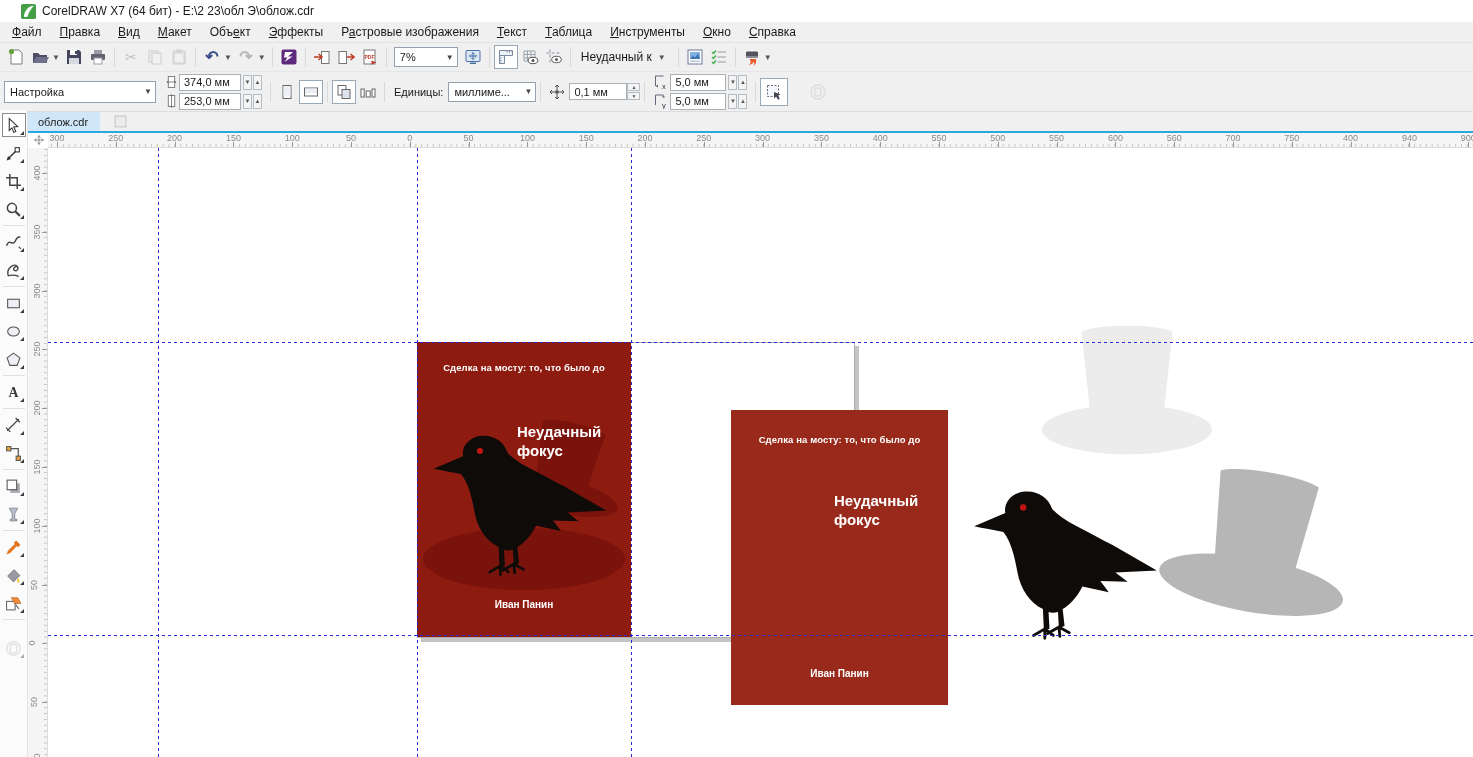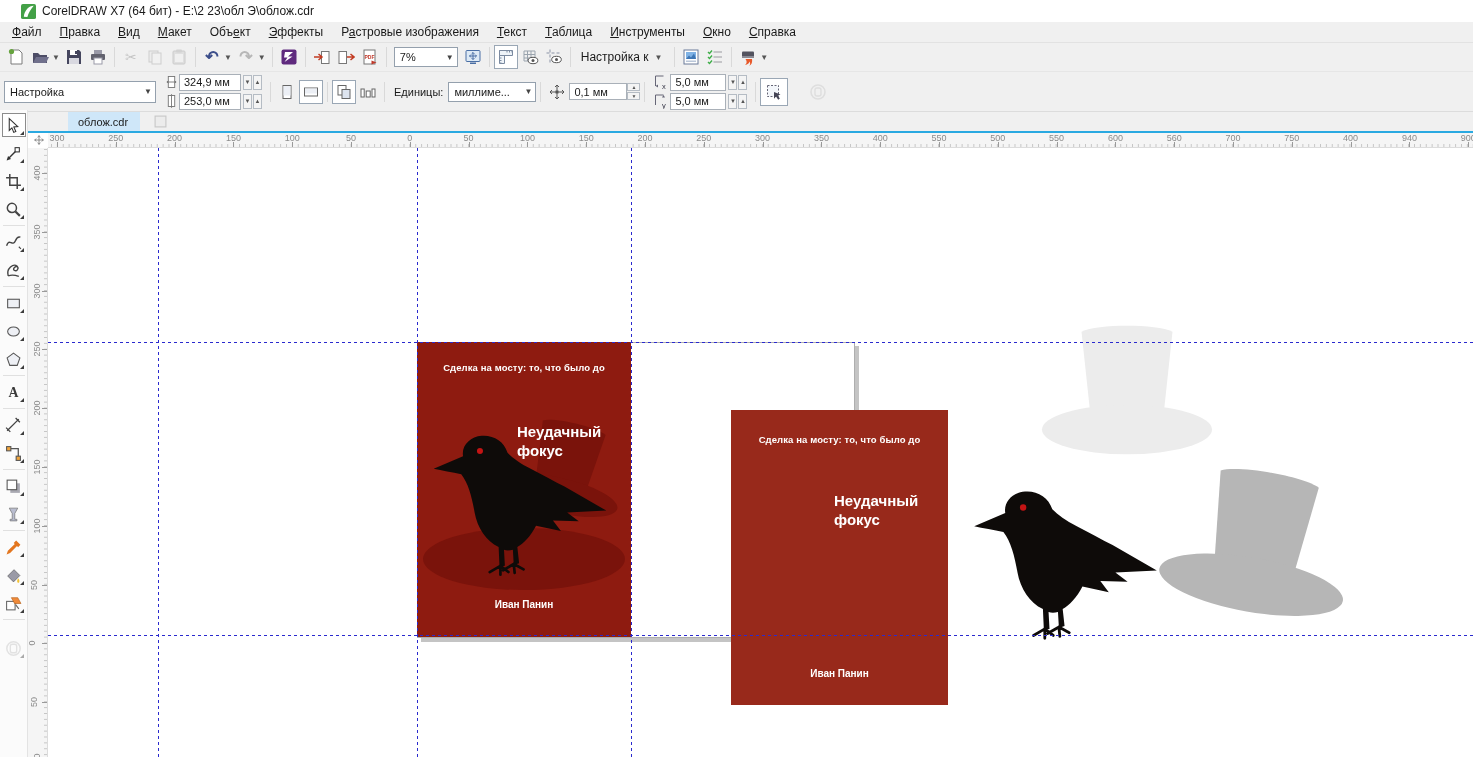--- a/index.html
+++ b/index.html
@@ -43,21 +43,21 @@
   .spin2 span{width:9px;height:15px;border:1px solid #b5bcc4;background:#f4f4f4;font-size:6px;
               display:flex;align-items:center;justify-content:center;color:#555;}
   .spinv{display:flex;flex-direction:column;gap:1px;}
   .spinv span{width:13px;height:8px;border:1px solid #b5bcc4;background:#f4f4f4;font-size:5px;
               display:flex;align-items:center;justify-content:center;color:#555;}
 
   
   .tabrow{position:absolute;left:28px;top:112px;right:0;height:19px;background:#f0f0f0;
           display:flex;align-items:center;}
   .doctab{height:19px;background:#cfe7f9;display:flex;align-items:center;padding:0 12px 0 10px;
-          font-size:11px;margin-left:40px;}
+          font-size:11px;}
   .ghost-tab{margin-left:14px;width:13px;height:13px;}
   .accentline{position:absolute;left:28px;top:131px;right:0;height:2px;}
 
   
   .ruler-h{position:absolute;left:48px;top:133px;right:0;height:15px;background:#f5f5f5;
            border-bottom:1px solid #dcdcdc;overflow:hidden;
            background-image:linear-gradient(90deg,#c6c6c6 1px,transparent 1px);
            background-size:5.88px 3px;background-repeat:repeat-x;background-position:3px 11px;}
   .ruler-h .rlabel{position:absolute;top:0;font-size:9px;color:#8b8b8b;transform:translateX(-50%);}
   .ruler-h .rtick{position:absolute;bottom:0;width:1px;height:5px;background:#9a9a9a;}
@@ -297,21 +297,21 @@
         <span style="display: inline-flex; align-items: center; justify-content: center;">
           <svg width="18" height="18" viewBox="0 0 18 18">
             <path d="M1.5,5 h3 m2,0 h3 m2,0 h3 M5,1.5 v3 m0,2 v3 m0,2 v3" stroke="#8a93a6" fill="none"></path>
             <ellipse cx="11.5" cy="11.5" rx="4.8" ry="3.2" fill="#fff" stroke="#555"></ellipse>
             <circle cx="11.5" cy="11.5" r="1.5" fill="#555"></circle>
           </svg>
         </span>
       </div>
       <div class="tsep"></div>
       <div class="snapdrop">
-        <span>Настройка к</span>
+        <span>Неудачный к</span>
         <span class="dd-caret">▼</span>
       </div>
       <div class="tsep"></div>
       <div class="tbtn">
         <span style="display: inline-flex; align-items: center; justify-content: center;">
           <svg width="18" height="18" viewBox="0 0 18 18">
             <rect x="2" y="2" width="14" height="14" fill="#fff" stroke="#6a7b99"></rect>
             <rect x="4" y="4" width="10" height="7" fill="#7fb2e5"></rect>
             <path d="M4,11 l3,-3.5 2,2 3,-4 2,5.5 Z" fill="#3f76b4"></path>
             <rect x="4" y="12.5" width="10" height="1.5" fill="#b9c6d8"></rect>
@@ -345,21 +345,21 @@
       <span class="caret">▼</span>
     </div>
     <div class="fieldcol">
       <div class="fieldrow">
         <span style="display: inline-flex; align-items: center; justify-content: center;">
             <svg width="11" height="16" viewBox="0 0 12 16">
               <rect x="2.5" y="2" width="7" height="12" fill="#fff" stroke="#777"></rect>
               <path d="M1,8 h10 M1,8 l1.5,-1.2 M1,8 l1.5,1.2 M11,8 l-1.5,-1.2 M11,8 l-1.5,1.2" stroke="#777" fill="none"></path>
             </svg>
           </span>
-        <div class="field" style="width:62px">324,9 мм</div>
+        <div class="field" style="width:62px">374,0 мм</div>
         <div class="spin2">
             <span>▼</span>
             <span>▲</span>
           </div>
       </div>
       <div class="fieldrow">
         <span style="display: inline-flex; align-items: center; justify-content: center;">
             <svg width="11" height="16" viewBox="0 0 12 16">
               <rect x="2.5" y="2" width="7" height="12" fill="#fff" stroke="#777"></rect>
               <path d="M6,1 v14 M6,1 l-1.2,1.5 M6,1 l1.2,1.5 M6,15 l-1.2,-1.5 M6,15 l1.2,-1.5" stroke="#777" fill="none"></path>

